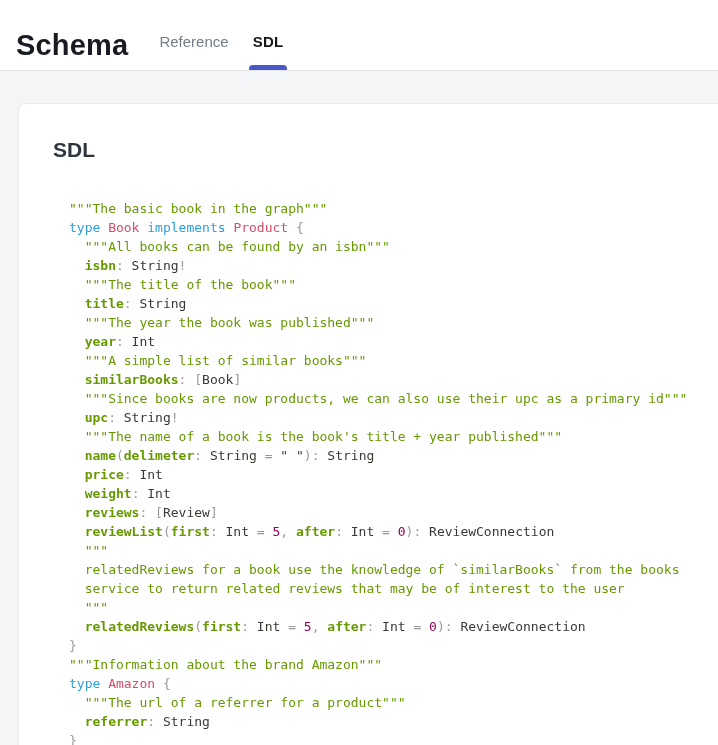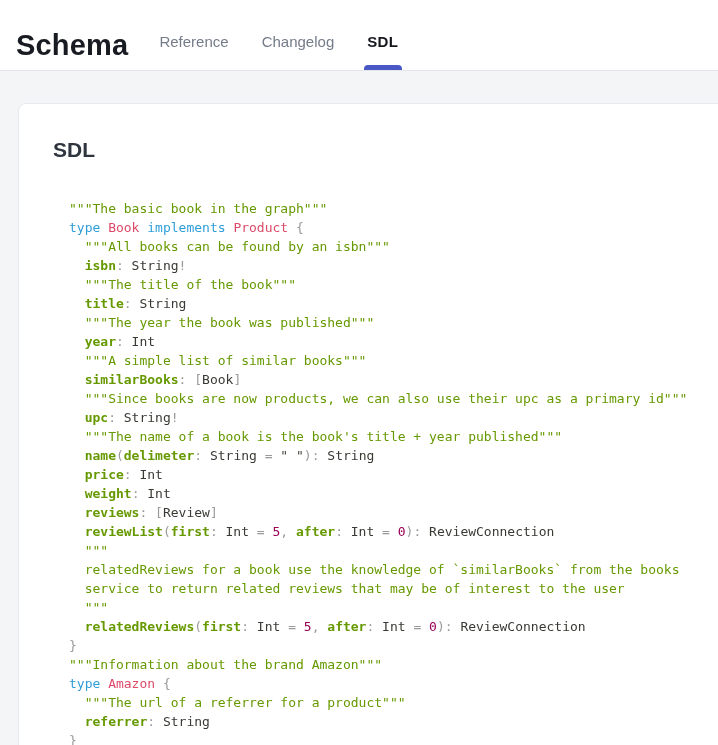--- a/index.html
+++ b/index.html
@@ -27,21 +27,21 @@
     font-weight: 700;
     color: #181b21;
     letter-spacing: 0.2px;
     margin-top: 20px;
   }
   .tabs {
     display: flex;
     align-self: stretch;
     align-items: center;
     margin-left: 31px;
-    gap: 33px;
+    gap: 24px;
     padding-top: 12px;
   }
   .tab {
     position: relative;
     display: flex;
     align-items: center;
     height: 100%;
     font-size: 15px;
     color: #747c89;
     cursor: pointer;
@@ -102,21 +102,20 @@
   .t-num  { color: var(--num, #990055); }
   .t-qstr { color: var(--qstr, #45463f); }
 </style>
 </head>
 <body>
 
 <div class="header">
   <div class="page-title">Schema</div>
   <div class="tabs">
       <div class="tab">Reference</div>
-      <div class="tab">Changelog</div>
       <div class="tab active">SDL<div class="tab-underline"></div></div>
     </div>
 </div>
 
 <div class="main">
   <div class="card">
     <h2 class="card-heading">SDL</h2>
     <div class="code"><div class="line"><span class="t-doc">"""The basic book in the graph"""</span></div><div class="line"><span class="t-kw">type </span><span class="t-cls">Book</span><span class="t-kw"> implements </span><span class="t-cls">Product</span><span class="t-pun"> {</span></div><div class="line"><span class="t-doc">  """All books can be found by an isbn"""</span></div><div class="line"><span class="t-attr">  isbn</span><span class="t-pun">:</span><span class="t-typ"> String</span><span class="t-pun">!</span></div><div class="line"><span class="t-doc">  """The title of the book"""</span></div><div class="line"><span class="t-attr">  title</span><span class="t-pun">:</span><span class="t-typ"> String</span></div><div class="line"><span class="t-doc">  """The year the book was published"""</span></div><div class="line"><span class="t-attr">  year</span><span class="t-pun">:</span><span class="t-typ"> Int</span></div><div class="line"><span class="t-doc">  """A simple list of similar books"""</span></div><div class="line"><span class="t-attr">  similarBooks</span><span class="t-pun">: [</span><span class="t-typ">Book</span><span class="t-pun">]</span></div><div class="line"><span class="t-doc">  """Since books are now products, we can also use their upc as a primary id"""</span></div><div class="line"><span class="t-attr">  upc</span><span class="t-pun">:</span><span class="t-typ"> String</span><span class="t-pun">!</span></div><div class="line"><span class="t-doc">  """The name of a book is the book's title + year published"""</span></div><div class="line"><span class="t-attr">  name</span><span class="t-pun">(</span><span class="t-attr">delimeter</span><span class="t-pun">:</span><span class="t-typ"> String</span><span class="t-op"> = </span><span class="t-qstr">" "</span><span class="t-pun">):</span><span class="t-typ"> String</span></div><div class="line"><span class="t-attr">  price</span><span class="t-pun">:</span><span class="t-typ"> Int</span></div><div class="line"><span class="t-attr">  weight</span><span class="t-pun">:</span><span class="t-typ"> Int</span></div><div class="line"><span class="t-attr">  reviews</span><span class="t-pun">: [</span><span class="t-typ">Review</span><span class="t-pun">]</span></div><div class="line"><span class="t-attr">  reviewList</span><span class="t-pun">(</span><span class="t-attr">first</span><span class="t-pun">:</span><span class="t-typ"> Int</span><span class="t-op"> = </span><span class="t-num">5</span><span class="t-pun">,</span><span class="t-attr"> after</span><span class="t-pun">:</span><span class="t-typ"> Int</span><span class="t-op"> = </span><span class="t-num">0</span><span class="t-pun">):</span><span class="t-typ"> ReviewConnection</span></div><div class="line"><span class="t-doc">  """</span></div><div class="line"><span class="t-doc">  relatedReviews for a book use the knowledge of `similarBooks` from the books</span></div><div class="line"><span class="t-doc">  service to return related reviews that may be of interest to the user</span></div><div class="line"><span class="t-doc">  """</span></div><div class="line"><span class="t-attr">  relatedReviews</span><span class="t-pun">(</span><span class="t-attr">first</span><span class="t-pun">:</span><span class="t-typ"> Int</span><span class="t-op"> = </span><span class="t-num">5</span><span class="t-pun">,</span><span class="t-attr"> after</span><span class="t-pun">:</span><span class="t-typ"> Int</span><span class="t-op"> = </span><span class="t-num">0</span><span class="t-pun">):</span><span class="t-typ"> ReviewConnection</span></div><div class="line"><span class="t-pun">}</span></div><div class="line"><span class="t-doc">"""Information about the brand Amazon"""</span></div><div class="line"><span class="t-kw">type </span><span class="t-cls">Amazon</span><span class="t-pun"> {</span></div><div class="line"><span class="t-doc">  """The url of a referrer for a product"""</span></div><div class="line"><span class="t-attr">  referrer</span><span class="t-pun">:</span><span class="t-typ"> String</span></div><div class="line"><span class="t-pun">}</span></div></div>
   </div>
 </div>

